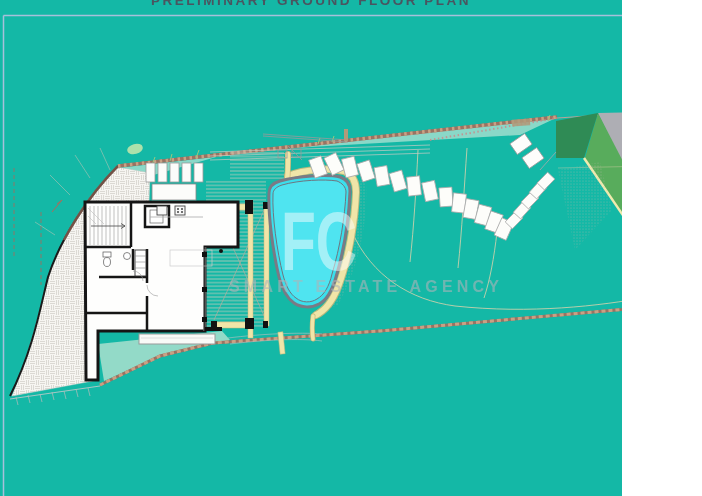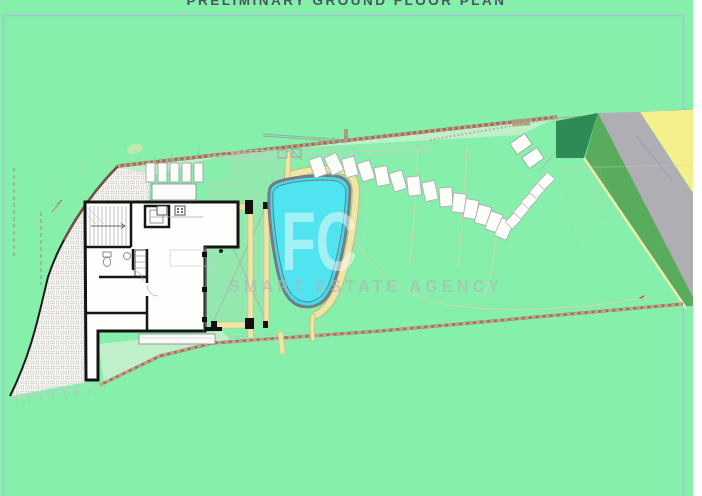--- a/index.html
+++ b/index.html
@@ -1,16 +1,16 @@
 <!DOCTYPE html>
 <html style="--c-pool: #3BDFEC; --c-pool-coping: #F0E5A8; --c-dark-green-zone: #2F8B55; --c-green-zone: #58AC5C; --c-grey-zone: #AEAEB4; --c-yellow-zone: #F4F08C; --c-boundary-wall: #9B7262; --c-frame: #A6C0DA;"><head>
 <meta charset="utf-8">
 <style>
   html,body{margin:0;padding:0;background:#fff;}
-  .page{position:relative;width:693px;height:496px;overflow:hidden;background:#86efac;
+  .page{position:relative;width:622px;height:496px;overflow:hidden;background:#14b8a6;
         font-family:"Liberation Sans",sans-serif;}
   .title{position:absolute;top:-7px;left:0;width:100%;text-align:center;
          font-size:13.5px;font-weight:bold;letter-spacing:2.5px;color:#4A5560;
          line-height:15px;white-space:nowrap;}
   svg{position:absolute;left:0;top:0;}
   
   .z-pool{fill:var(--c-pool,#3BDFEC);}
   .z-pool-inner{fill:#4FE4F0;}
   .z-dark-green{fill:var(--c-dark-green-zone,#2F8B55);}
   .z-green{fill:var(--c-green-zone,#58AC5C);}

